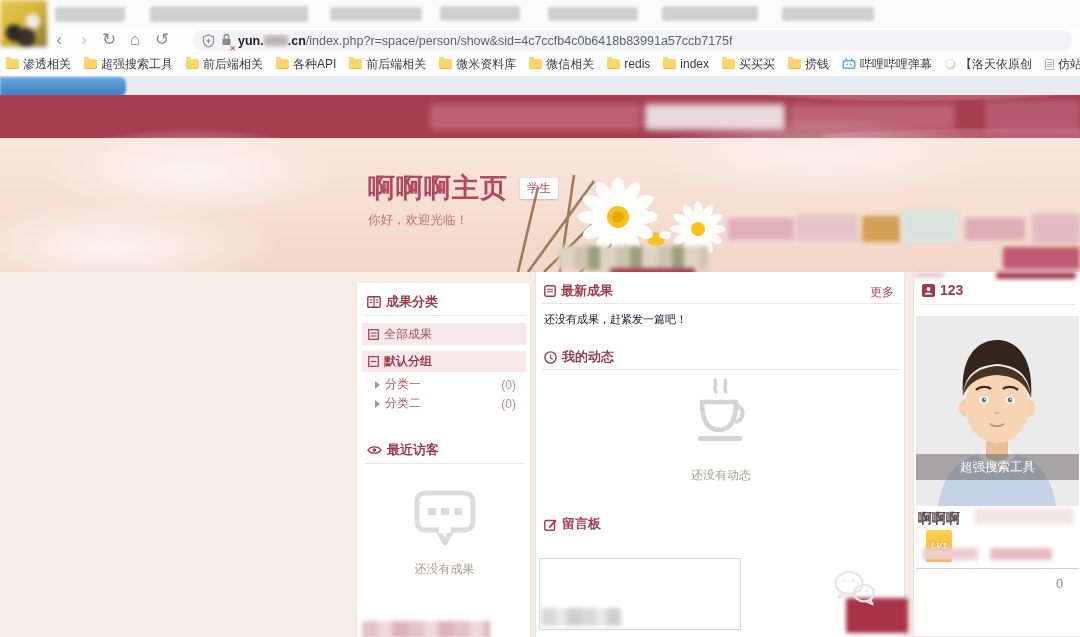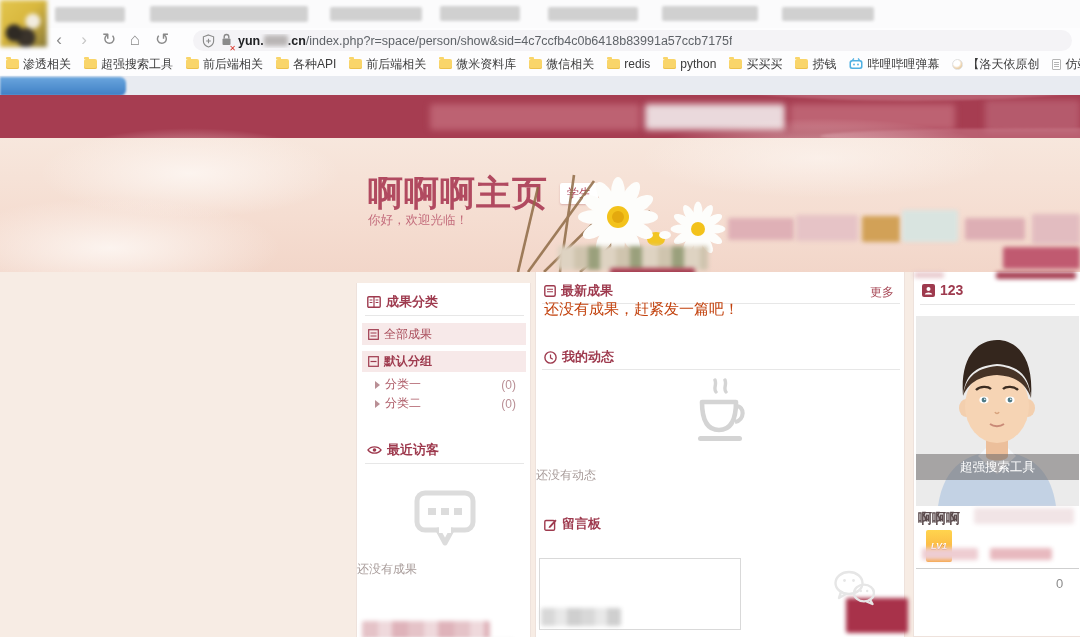--- a/index.html
+++ b/index.html
@@ -50,21 +50,21 @@
   
   .sitenav{left:0;top:95px;width:1080px;height:43px;background:#a63d51;overflow:hidden;}
   .nb{position:absolute;filter:blur(3px);border-radius:3px;}
   .swoosh{position:absolute;background:#c97b8a;opacity:.55;border-radius:50%;filter:blur(1px);}
 
   
   .banner{left:0;top:138px;width:1080px;height:134px;
     background:linear-gradient(180deg,#f7e7dd 0%,#f5ddd1 60%,#f2d6c9 100%);overflow:visible;}
   .cloud{position:absolute;border-radius:50%;background:radial-gradient(closest-side,#fcf4ef,rgba(252,244,239,0));}
   .ptitle{position:absolute;left:368px;top:32px;display:flex;align-items:center;gap:12px;}
-  .ptitle h1{margin:0;font-size:35px;font-weight:700;color:#b14a60;letter-spacing:1px;text-align:center;}
+  .ptitle h1{margin:0;font-size:27px;font-weight:700;color:#b14a60;letter-spacing:1px;text-align:center;}
   .stubadge{background:#fff;color:#b14a60;font-size:12px;padding:2px 7px;border-radius:2px;
     box-shadow:0 1px 2px rgba(170,90,100,.35);}
   .welcome{position:absolute;left:368px;top:74px;font-size:12.5px;color:#c36b7b;}
   .rp{position:absolute;filter:blur(2px);border-radius:2px;}
 
   
   .contentbg{left:0;top:272px;width:1080px;height:365px;background:#f7ece4;}
   .col{position:absolute;top:272px;background:#fff;border:1px solid #eee2dc;border-top:none;}
   .col.left{left:356px;width:175px;height:452px;margin-top:11px;}
   .col.mid{left:535px;width:370px;height:471px;}
@@ -72,21 +72,21 @@
 
   .sechead{position:absolute;display:flex;align-items:center;gap:5px;font-size:13px;font-weight:700;
     color:#9e3a4e;}
   .divider{position:absolute;height:1px;background:#e7e7e7;}
   .rowlink{position:absolute;display:flex;align-items:center;gap:5px;font-size:12px;color:#a84a58;
     cursor:pointer;padding:0 6px;}
   .rowlink.shaded{background:#f7e9e9;}
   .cnt{margin-left:auto;color:#b98f95;}
   .caret{width:0;height:0;border-left:5px solid #b98f95;border-top:4px solid transparent;
     border-bottom:4px solid transparent;flex:0 0 auto;}
-  .emptytxt{position:absolute;font-size:12px;color:#a79b99;text-align:left;}
+  .emptytxt{position:absolute;font-size:12px;color:#a79b99;text-align:center;}
   .morelink{position:absolute;font-size:12px;color:#a84a58;cursor:pointer;}
 
   .msgbox{position:absolute;left:3px;top:286px;width:202px;height:72px;border:1px solid #d9d9d9;
     background:#fff;resize:none;outline:none;}
 
   
   .photo{position:absolute;left:2px;top:44px;width:163px;height:190px;background:#ebebeb;cursor:pointer;}
   .photooverlay{position:absolute;left:0;bottom:26px;width:163px;height:26px;
     background:rgba(110,105,105,.55);color:#fff;font-size:12.5px;text-align:center;line-height:26px;}
   .uname{position:absolute;left:4px;top:238px;font-size:14px;font-weight:700;color:#5a4a4c;}
@@ -167,21 +167,21 @@
     <span class="bm">
         <span class="fold"></span>
         <span>微信相关</span>
       </span>
     <span class="bm">
         <span class="fold"></span>
         <span>redis</span>
       </span>
     <span class="bm">
         <span class="fold"></span>
-        <span>python</span>
+        <span>index</span>
       </span>
     <span class="bm">
         <span class="fold"></span>
         <span>买买买</span>
       </span>
     <span class="bm">
         <span class="fold"></span>
         <span>捞钱</span>
       </span>
     <span class="bm">
@@ -353,21 +353,21 @@
   <div class="col mid">
     <div class="sechead" style="left:8px;top:10px">
       <svg class="icred" width="12" height="12" viewBox="0 0 12 12">
         <rect x="0.8" y="0.8" width="10.4" height="10.4" rx="1.5" fill="none" stroke="currentColor" stroke-width="1.4"></rect>
         <path d="M3 4.2 H9 M3 6.8 H9" stroke="currentColor" stroke-width="1.1"></path>
       </svg>
       <span>最新成果</span>
     </div>
     <div class="morelink" style="right:10px;top:12px">更多</div>
     <div class="divider" style="left:6px;top:31px;width:358px"></div>
-    <div class="abs" style="left:8px;top:28px;font-size:15px;color:#c2410c">还没有成果，赶紧发一篇吧！</div>
+    <div class="abs" style="left:8px;top:40px;font-size:11px;color:#0f172a">还没有成果，赶紧发一篇吧！</div>
 
     <div class="sechead" style="left:8px;top:76px">
       <svg class="icred" width="13" height="13" viewBox="0 0 13 13">
         <circle cx="6.5" cy="6.5" r="5.6" fill="none" stroke="currentColor" stroke-width="1.4"></circle>
         <path d="M6.5 3.5 V6.8 L8.8 8.2" fill="none" stroke="currentColor" stroke-width="1.2"></path>
       </svg>
       <span>我的动态</span>
     </div>
     <div class="divider" style="left:6px;top:97px;width:358px"></div>
 

